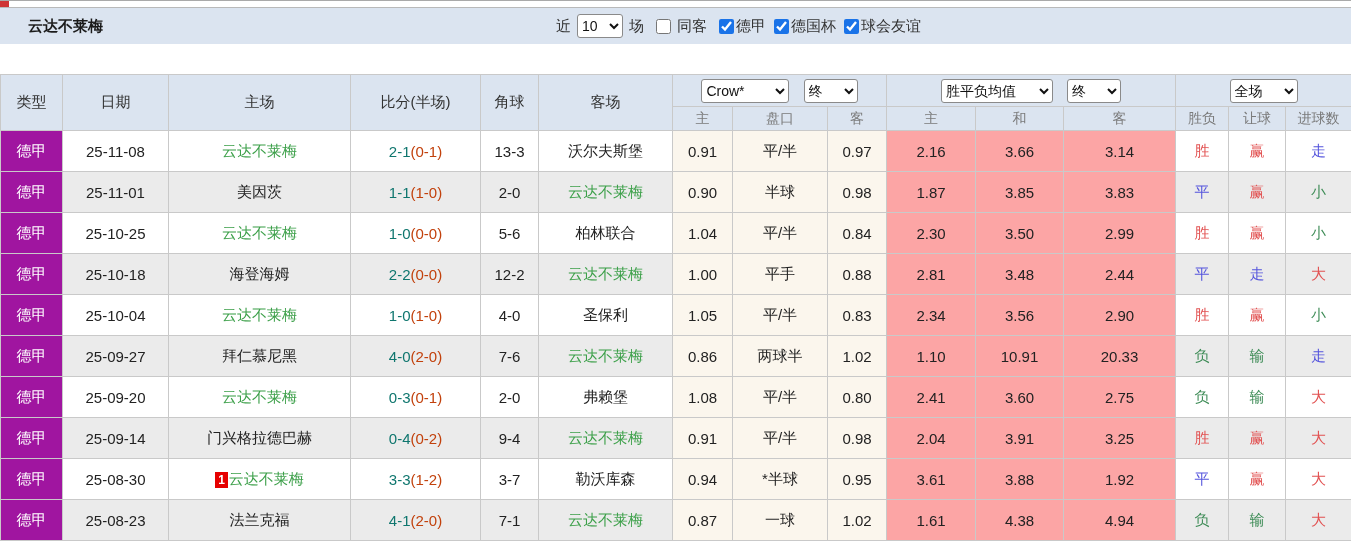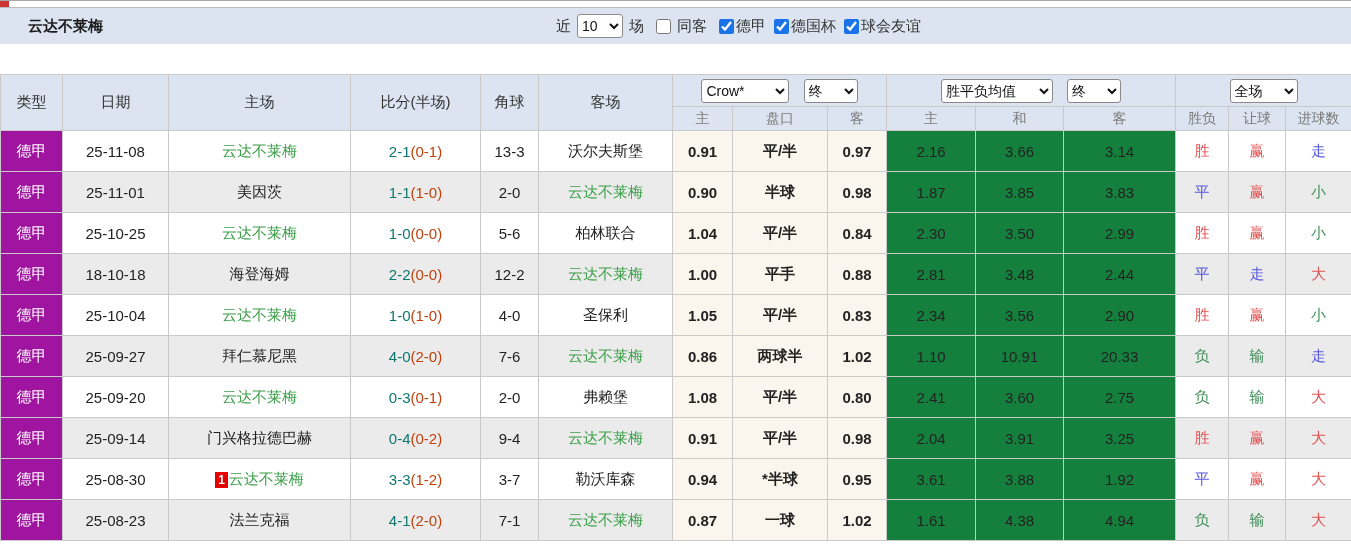--- a/index.html
+++ b/index.html
@@ -23,22 +23,22 @@
   table { width:1351px; border-collapse:collapse; table-layout:fixed;margin-top:30px; }
   th, td { border:1px solid #c9c9c9; text-align:center; overflow:hidden; }
   thead th { background:#dbe4f0; font-weight:normal; }
   .grp-row th { height:32px; font-size:15px; color:#333; }
   .sub-row th { height:24px; font-size:14px; color:#7a7a7a; }
   .sel-cell { padding:2px 0; }
 
   tbody td { height:41px; font-size:15px; color:#222; background:#fff; }
   tbody tr.even td.plain { background:#ebebeb; }
   td.c-league { background:#a015a0; color:#fff; font-size:15px; }
-  td.cream { background:#fbf6ed;font-weight:bold; }
-  td.lblue { background:#15803d; }
+  td.cream { background:#fbf6ed; }
+  td.lblue { background:#fca5a5; }
 
   .team-self { color:#3da04a; }
   .team-other { color:#222; }
   .rank-badge { display:inline-block; background:#e60000; color:#fff; font-size:12px; font-weight:bold;
     padding:1px 3px; margin-right:1px; line-height:14px; }
   .ft { color:#0f766e; }
   .ht { color:#c2410c; }
 
   .c-red { color:#e25252; }
   .c-blue { color:#5555dd; }
@@ -186,21 +186,21 @@
     <td class="cream">0.84</td>
     <td class="lblue">2.30</td>
     <td class="lblue">3.50</td>
     <td class="lblue">2.99</td>
     <td class="plain c-red">胜</td>
     <td class="plain c-red">赢</td>
     <td class="plain c-green">小</td>
   </tr>
       <tr class="even">
     <td class="c-league">德甲</td>
-    <td class="plain">18-10-18</td>
+    <td class="plain">25-10-18</td>
     <td class="plain">
       <span class="tn team-other">海登海姆</span>
     </td>
     <td class="plain"><span class="ft">2-2</span><span class="ht">(0-0)</span></td>
     <td class="plain">12-2</td>
     <td class="plain"><span class="tn team-self">云达不莱梅</span></td>
     <td class="cream">1.00</td>
     <td class="cream">平手</td>
     <td class="cream">0.88</td>
     <td class="lblue">2.81</td>

